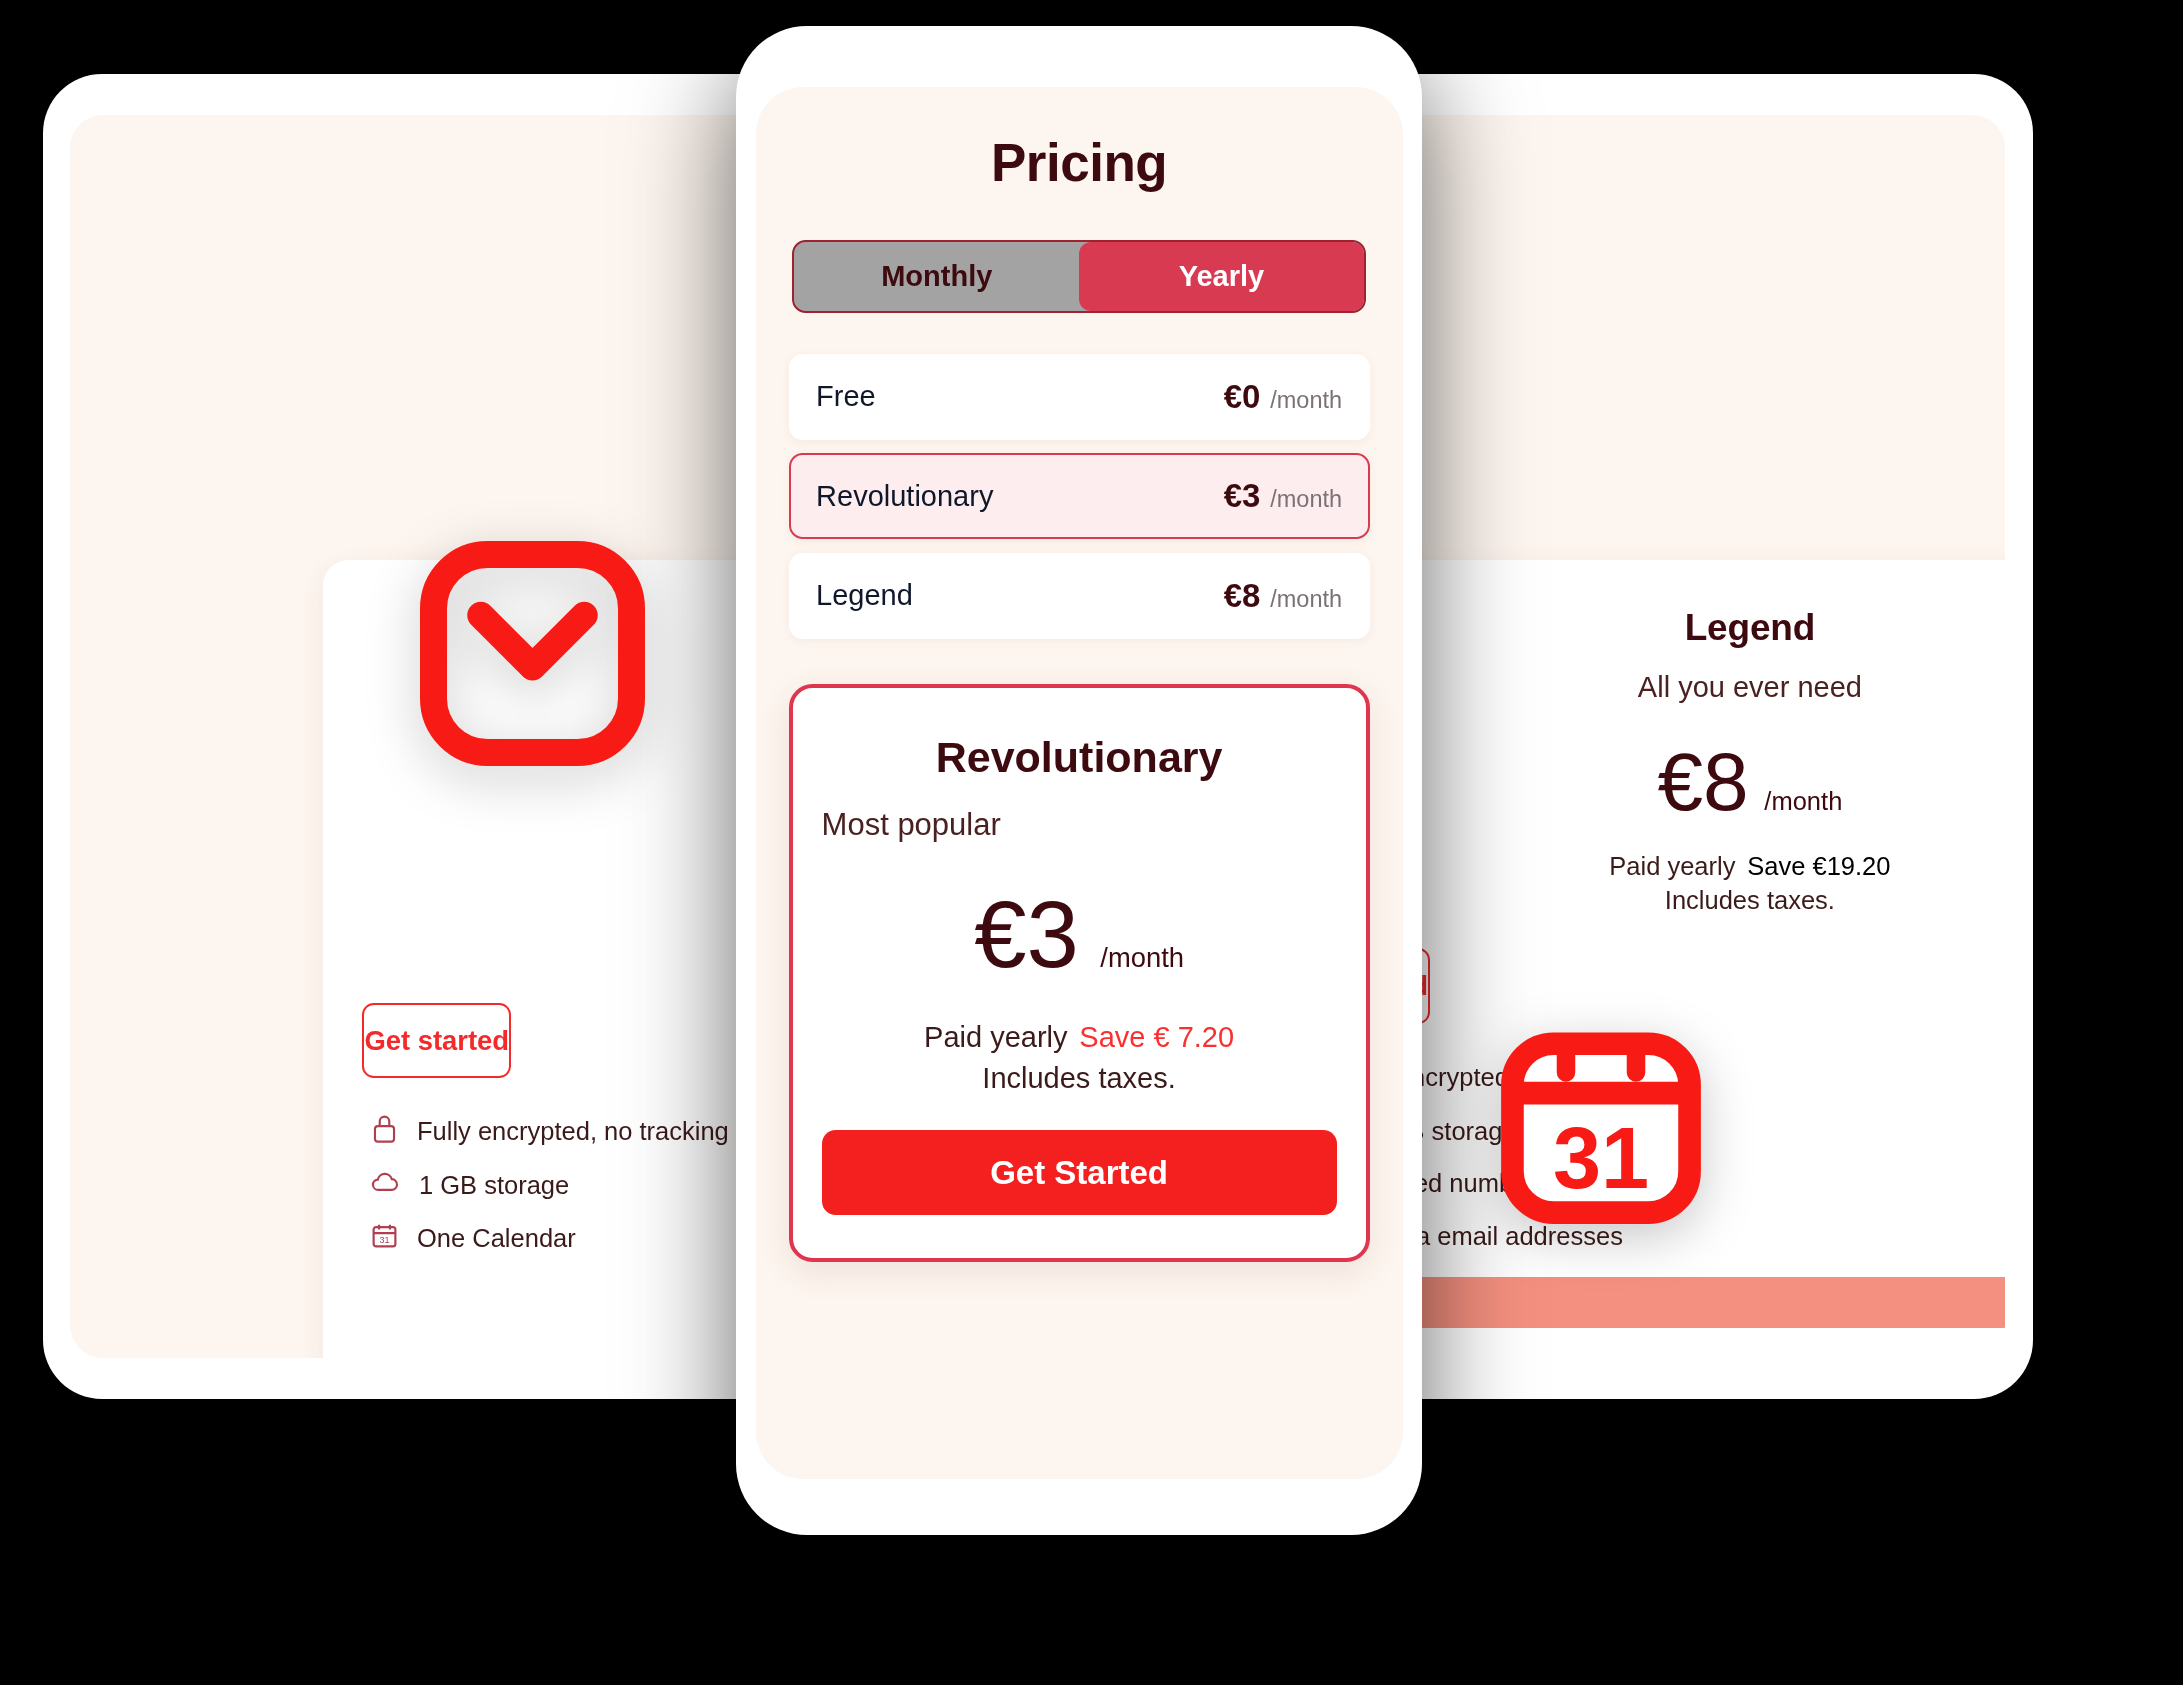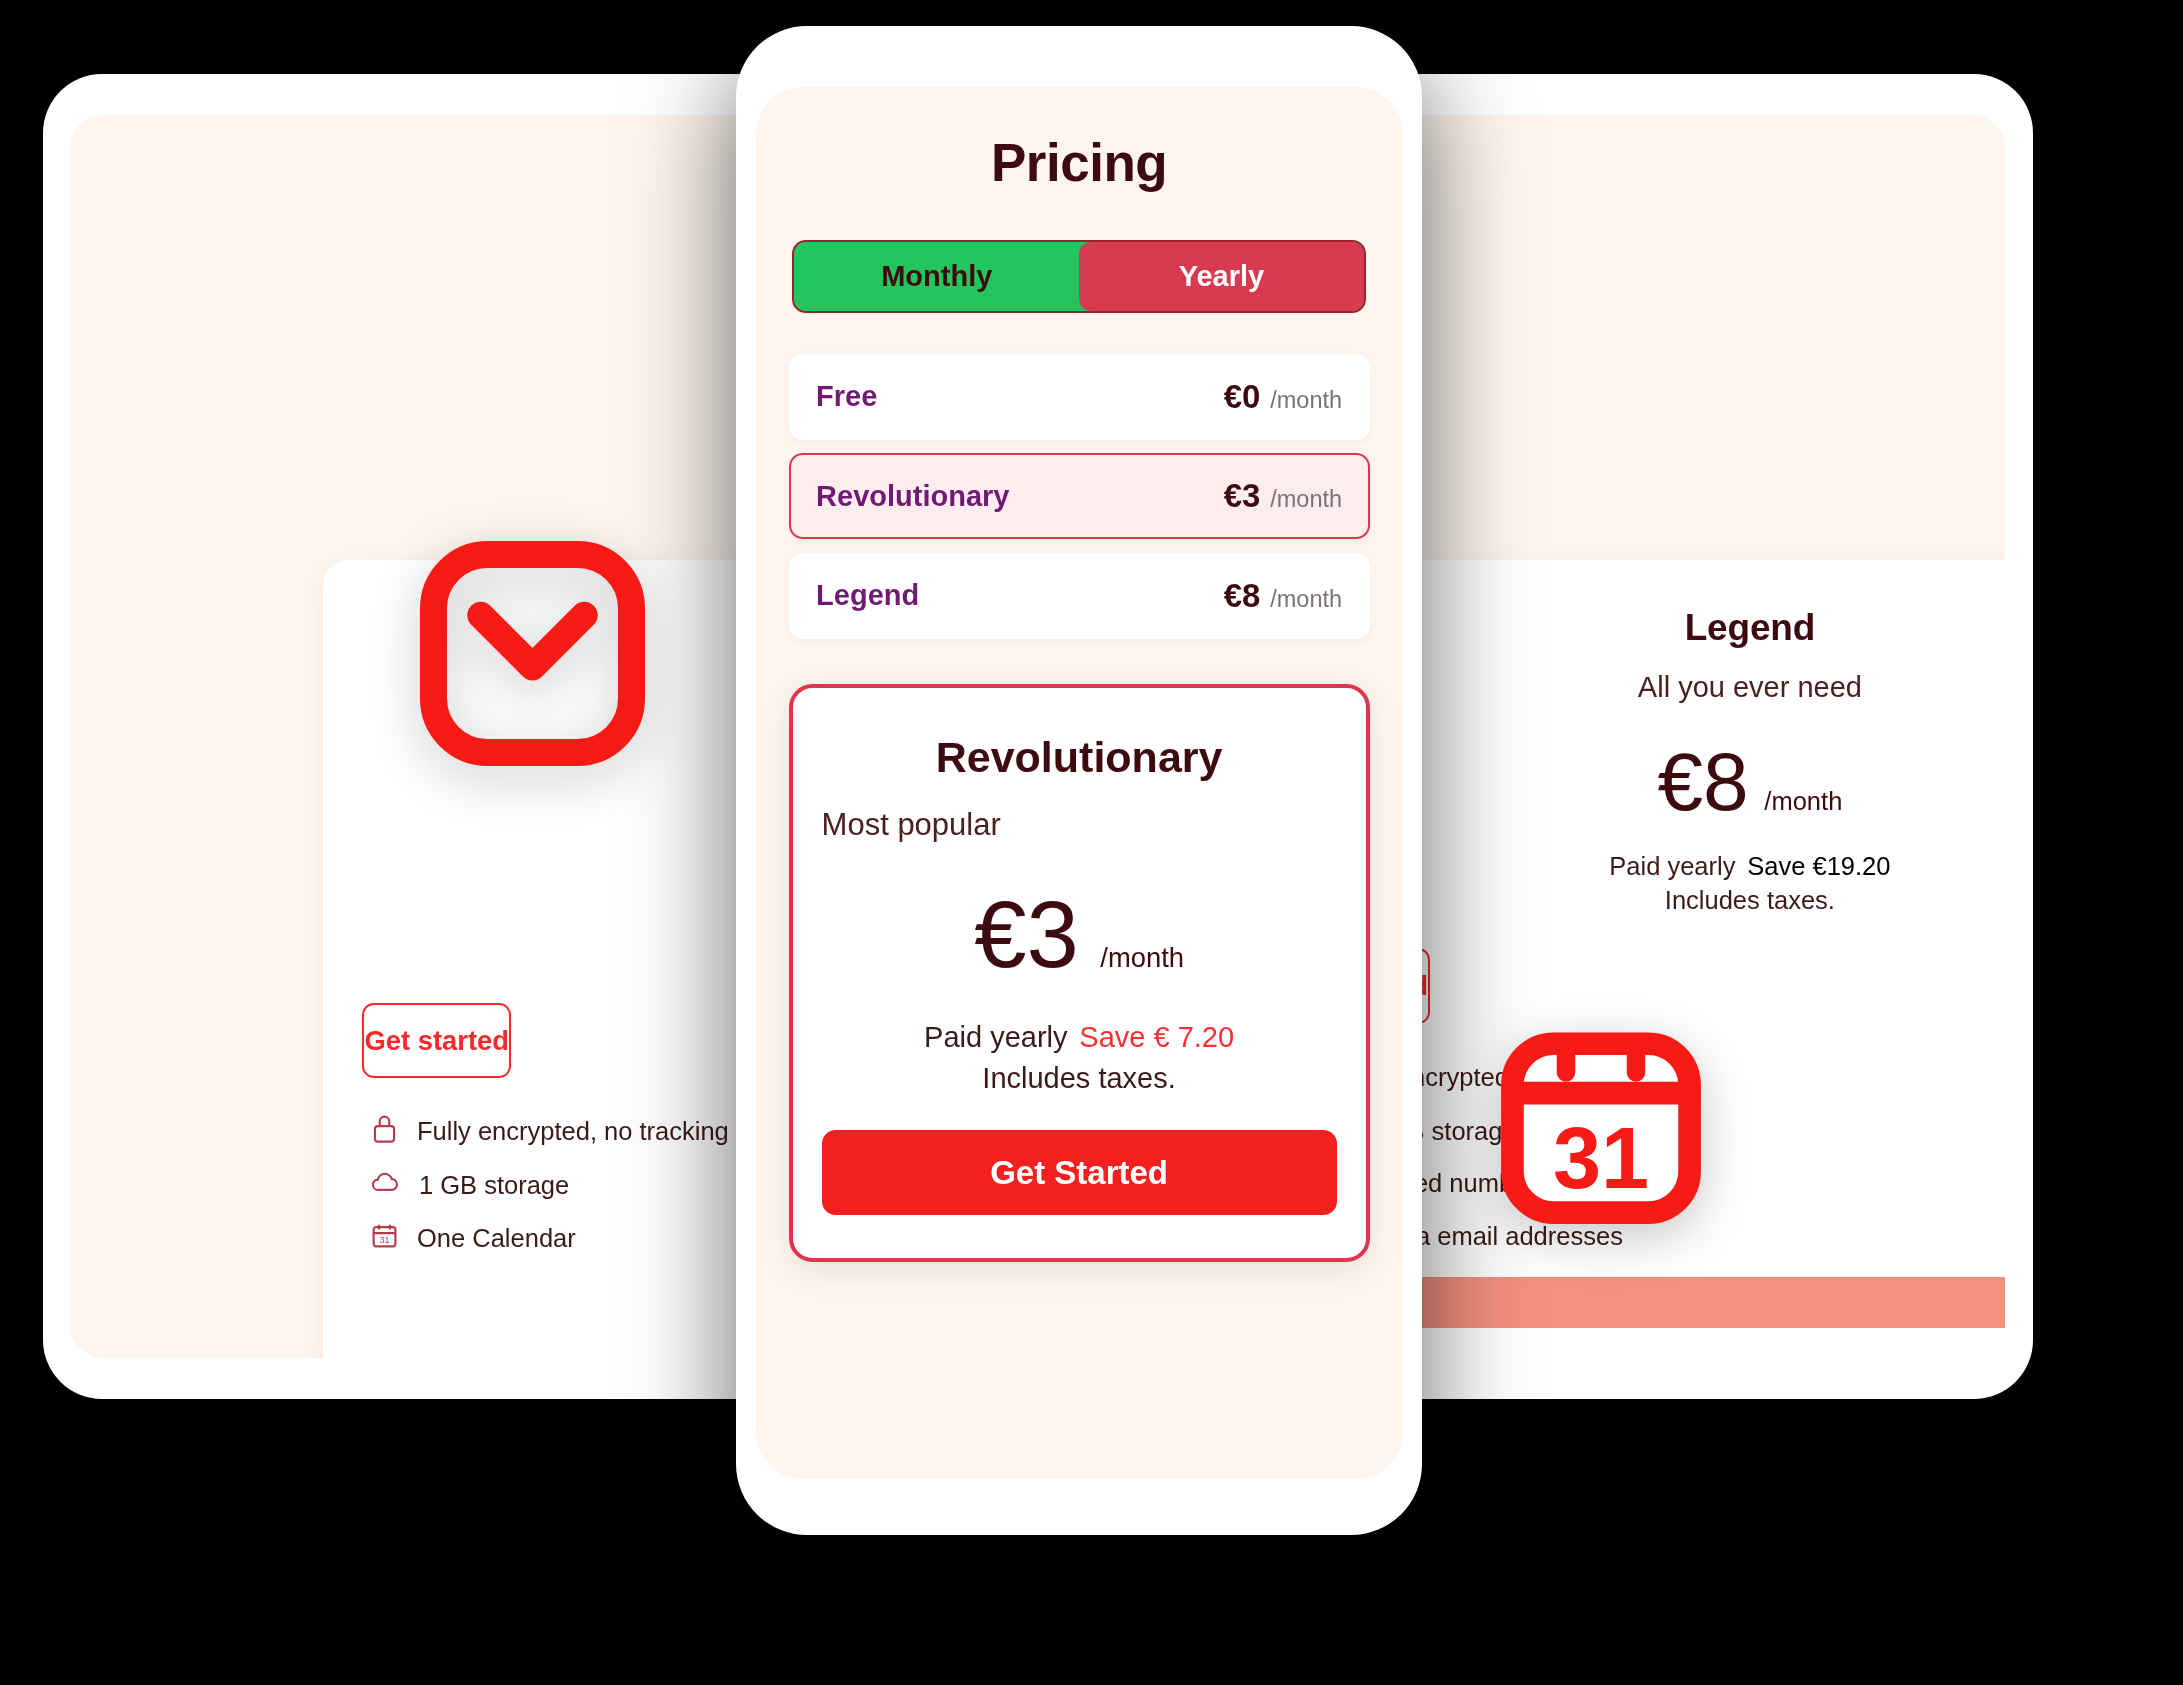--- a/index.html
+++ b/index.html
@@ -104,21 +104,21 @@
   .phone-inner { padding: 45px 33px 0 33px; }
 
   .pricing-title {
     text-align: center; color: #3D0A10;
     font-size: 53px; font-weight: 700; letter-spacing: -0.5px;
   }
 
   .toggle {
     margin: 47px 3.9px 0 3.9px;
     border: 2px solid #9E2230; border-radius: 13.7px;
-    background: #22c55e;
+    background: #a3a3a3;
     display: flex; overflow: hidden; height: 73px;
   }
   .toggle button {
     flex: 1; border: 0; background: transparent;
     font-family: "Liberation Sans", sans-serif;
     font-size: 29px; font-weight: 700; color: #3D0A10;
     cursor: pointer;
   }
   .toggle button.active {
     background: #D83A52; color: #ffffff; border-radius: 12px;
@@ -127,21 +127,21 @@
   .plan-list { margin-top: 41px; display: flex; flex-direction: column; gap: 13.7px; }
   .plan-row {
     background: #ffffff; border-radius: 13.7px;
     border: 2px solid transparent;
     height: 86px; padding: 0 25.5px;
     display: flex; align-items: center; justify-content: space-between;
     box-shadow: 0 2.9px 9.8px rgba(120,60,40,0.05);
     cursor: pointer;
   }
   .plan-row.selected { border-color: #D83A52; background: #FDEDEE; }
-  .plan-name { color: #701a75; font-size: 29px; font-weight: 700; }
+  .plan-name { color: #0f172a; font-size: 29px; font-weight: 400; }
   .plan-price-wrap { display: flex; align-items: baseline; gap: 9.8px; }
   .plan-price { color: #3D0A10; font-size: 33px; font-weight: 700; }
   .plan-per { color: #7A7276; font-size: 23.5px; }
 
   .hero-card {
     margin-top: 45px;
     border: 4.9px solid #E0354F; border-radius: 23.5px;
     background: #ffffff;
     padding: 45px 29px 43px 29px;
     box-shadow: 0 9.8px 33px rgba(120,60,40,0.1);

